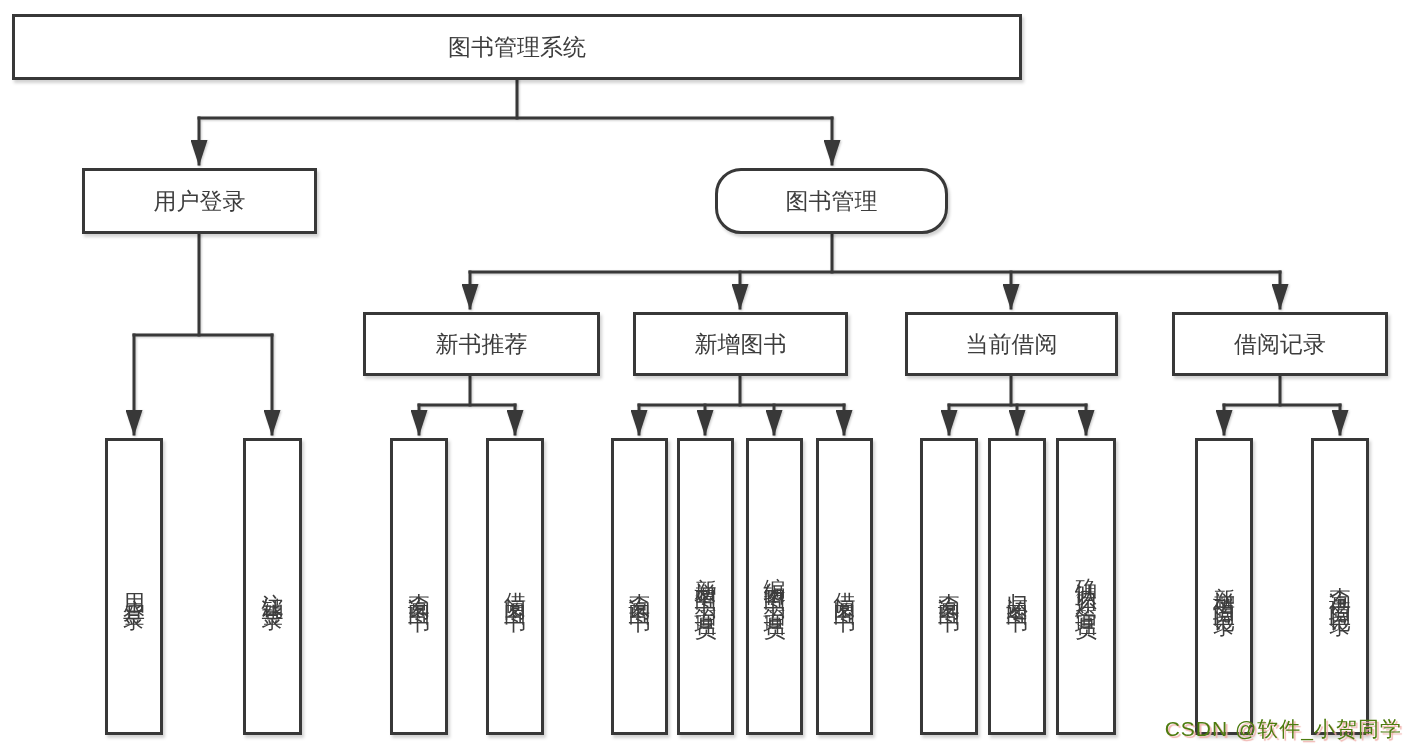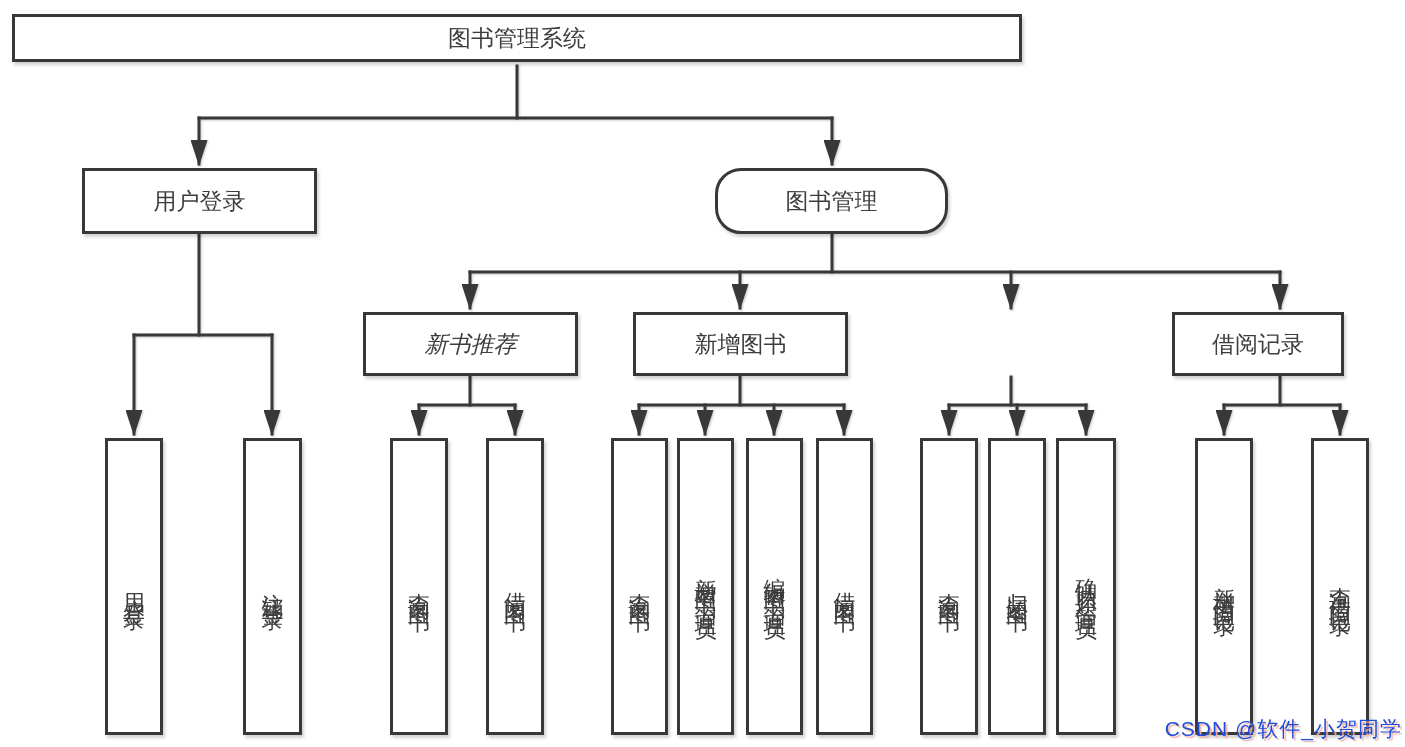--- a/index.html
+++ b/index.html
@@ -42,21 +42,21 @@
     font-size: 22px;
     letter-spacing: 6px;
     white-space: normal;
   }
   .watermark {
     position: absolute;
     right: 3px;
     bottom: 4px;
     font-size: 21px;
     letter-spacing: 1px;
-    color: #1d4ed8;
+    color: #4d7c0f;
     text-shadow: 2px 2px 1px #f0b3ae;
     z-index: 5;
   }
 </style>
 </head>
 <body>
 
 <div class="stage">
 
   <svg class="wires" width="1405" height="747" viewBox="0 0 1405 747">
@@ -102,28 +102,29 @@
       <path d="M1017 405 V434" marker-end="url(#arrow)"></path>
       <path d="M1086 405 V434" marker-end="url(#arrow)"></path>
 
       <path d="M1280 377 V405"></path>
       <path d="M1224 405 H1340"></path>
       <path d="M1224 405 V434" marker-end="url(#arrow)"></path>
       <path d="M1340 405 V434" marker-end="url(#arrow)"></path>
     </g>
   </svg>
 
-  <div class="node" style="left:12px; top:14px; width:1010px; height:48px;">图书管理系统</div>
+  <div class="node" style="left:12px; top:14px; width:1010px; height:66px;">图书管理系统</div>
 
   <div class="node" style="left:82px; top:168px; width:235px; height:66px;">用户登录</div>
   <div class="node" style="left:715px; top:168px; width:233px; height:66px;border-radius:26px;">图书管理</div>
 
-  <div class="node" style="left:363px; top:312px; width:215px; height:64px;font-style:italic;">新书推荐</div>
+  <div class="node" style="left:363px; top:312px; width:237px; height:64px;">新书推荐</div>
   <div class="node" style="left:633px; top:312px; width:215px; height:64px;">新增图书</div>
-  <div class="node" style="left:1172px; top:312px; width:172px; height:64px;">借阅记录</div>
+  <div class="node" style="left:905px; top:312px; width:213px; height:64px;">当前借阅</div>
+  <div class="node" style="left:1172px; top:312px; width:216px; height:64px;">借阅记录</div>
 
   <div class="node leaf" style="left:105px; top:438px; width:58px; height:297px;">用户登录</div>
   <div class="node leaf" style="left:243px; top:438px; width:59px; height:297px;">注销登录</div>
 
   <div class="node leaf" style="left:390px; top:438px; width:58px; height:297px;">查询图书</div>
   <div class="node leaf" style="left:486px; top:438px; width:58px; height:297px;">借阅图书</div>
 
   <div class="node leaf" style="left:611px; top:438px; width:57px; height:297px;">查询图书</div>
   <div class="node leaf" style="left:677px; top:438px; width:57px; height:297px;">新增图书（管理员）</div>
   <div class="node leaf" style="left:746px; top:438px; width:57px; height:297px;">编辑图书（管理员）</div>

